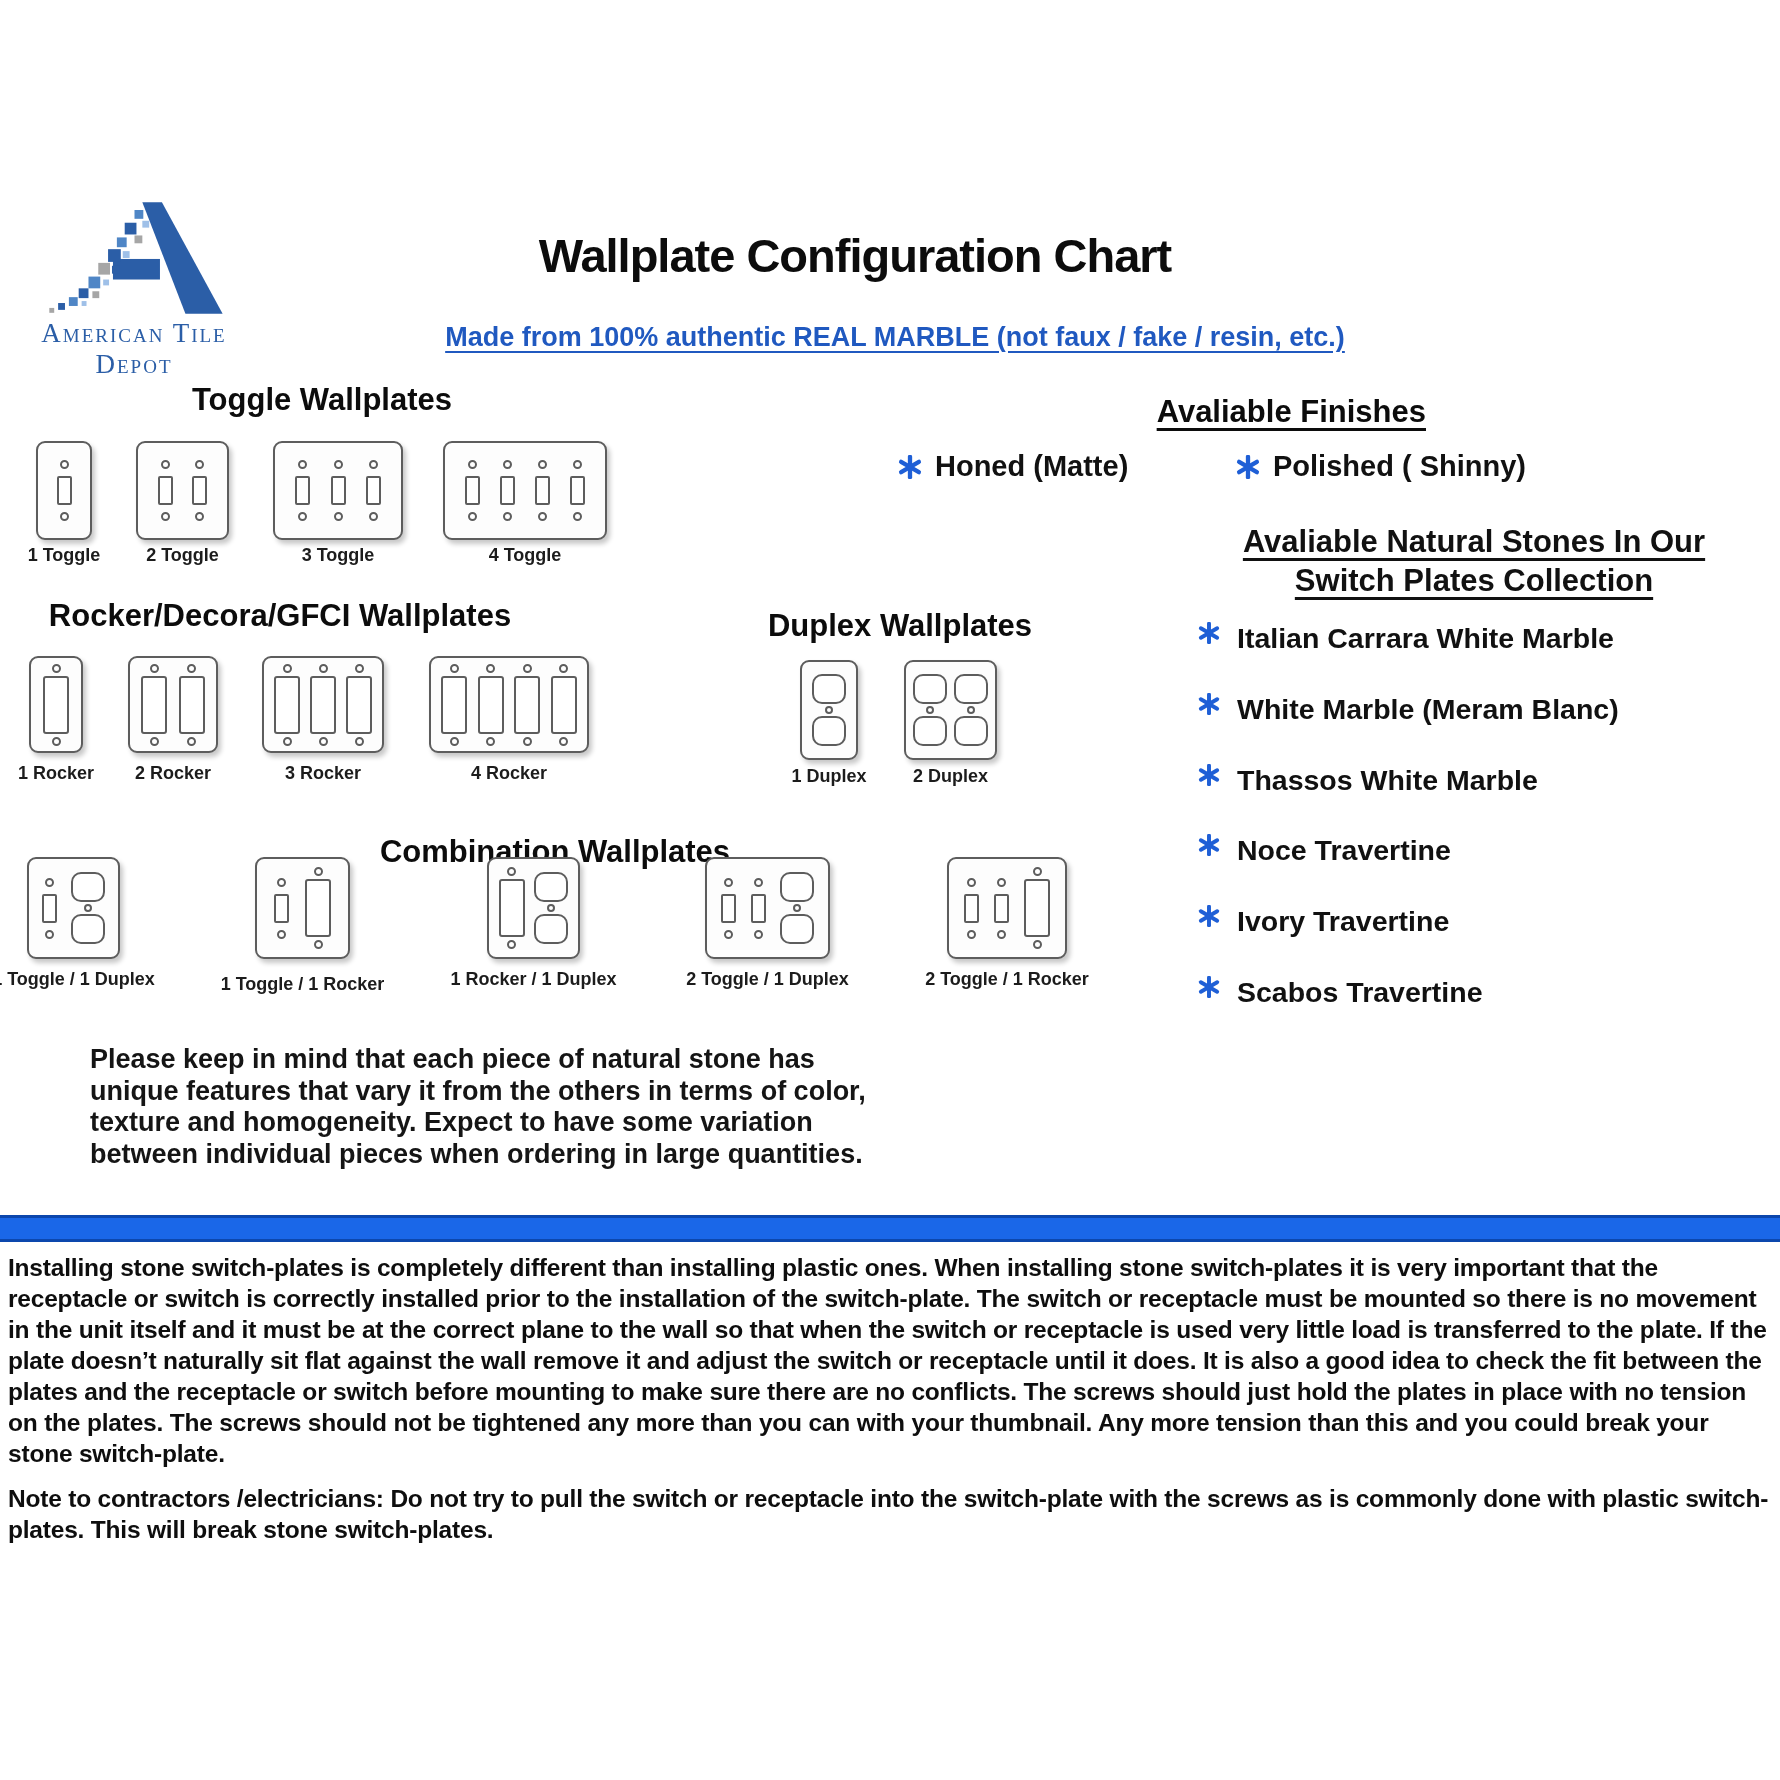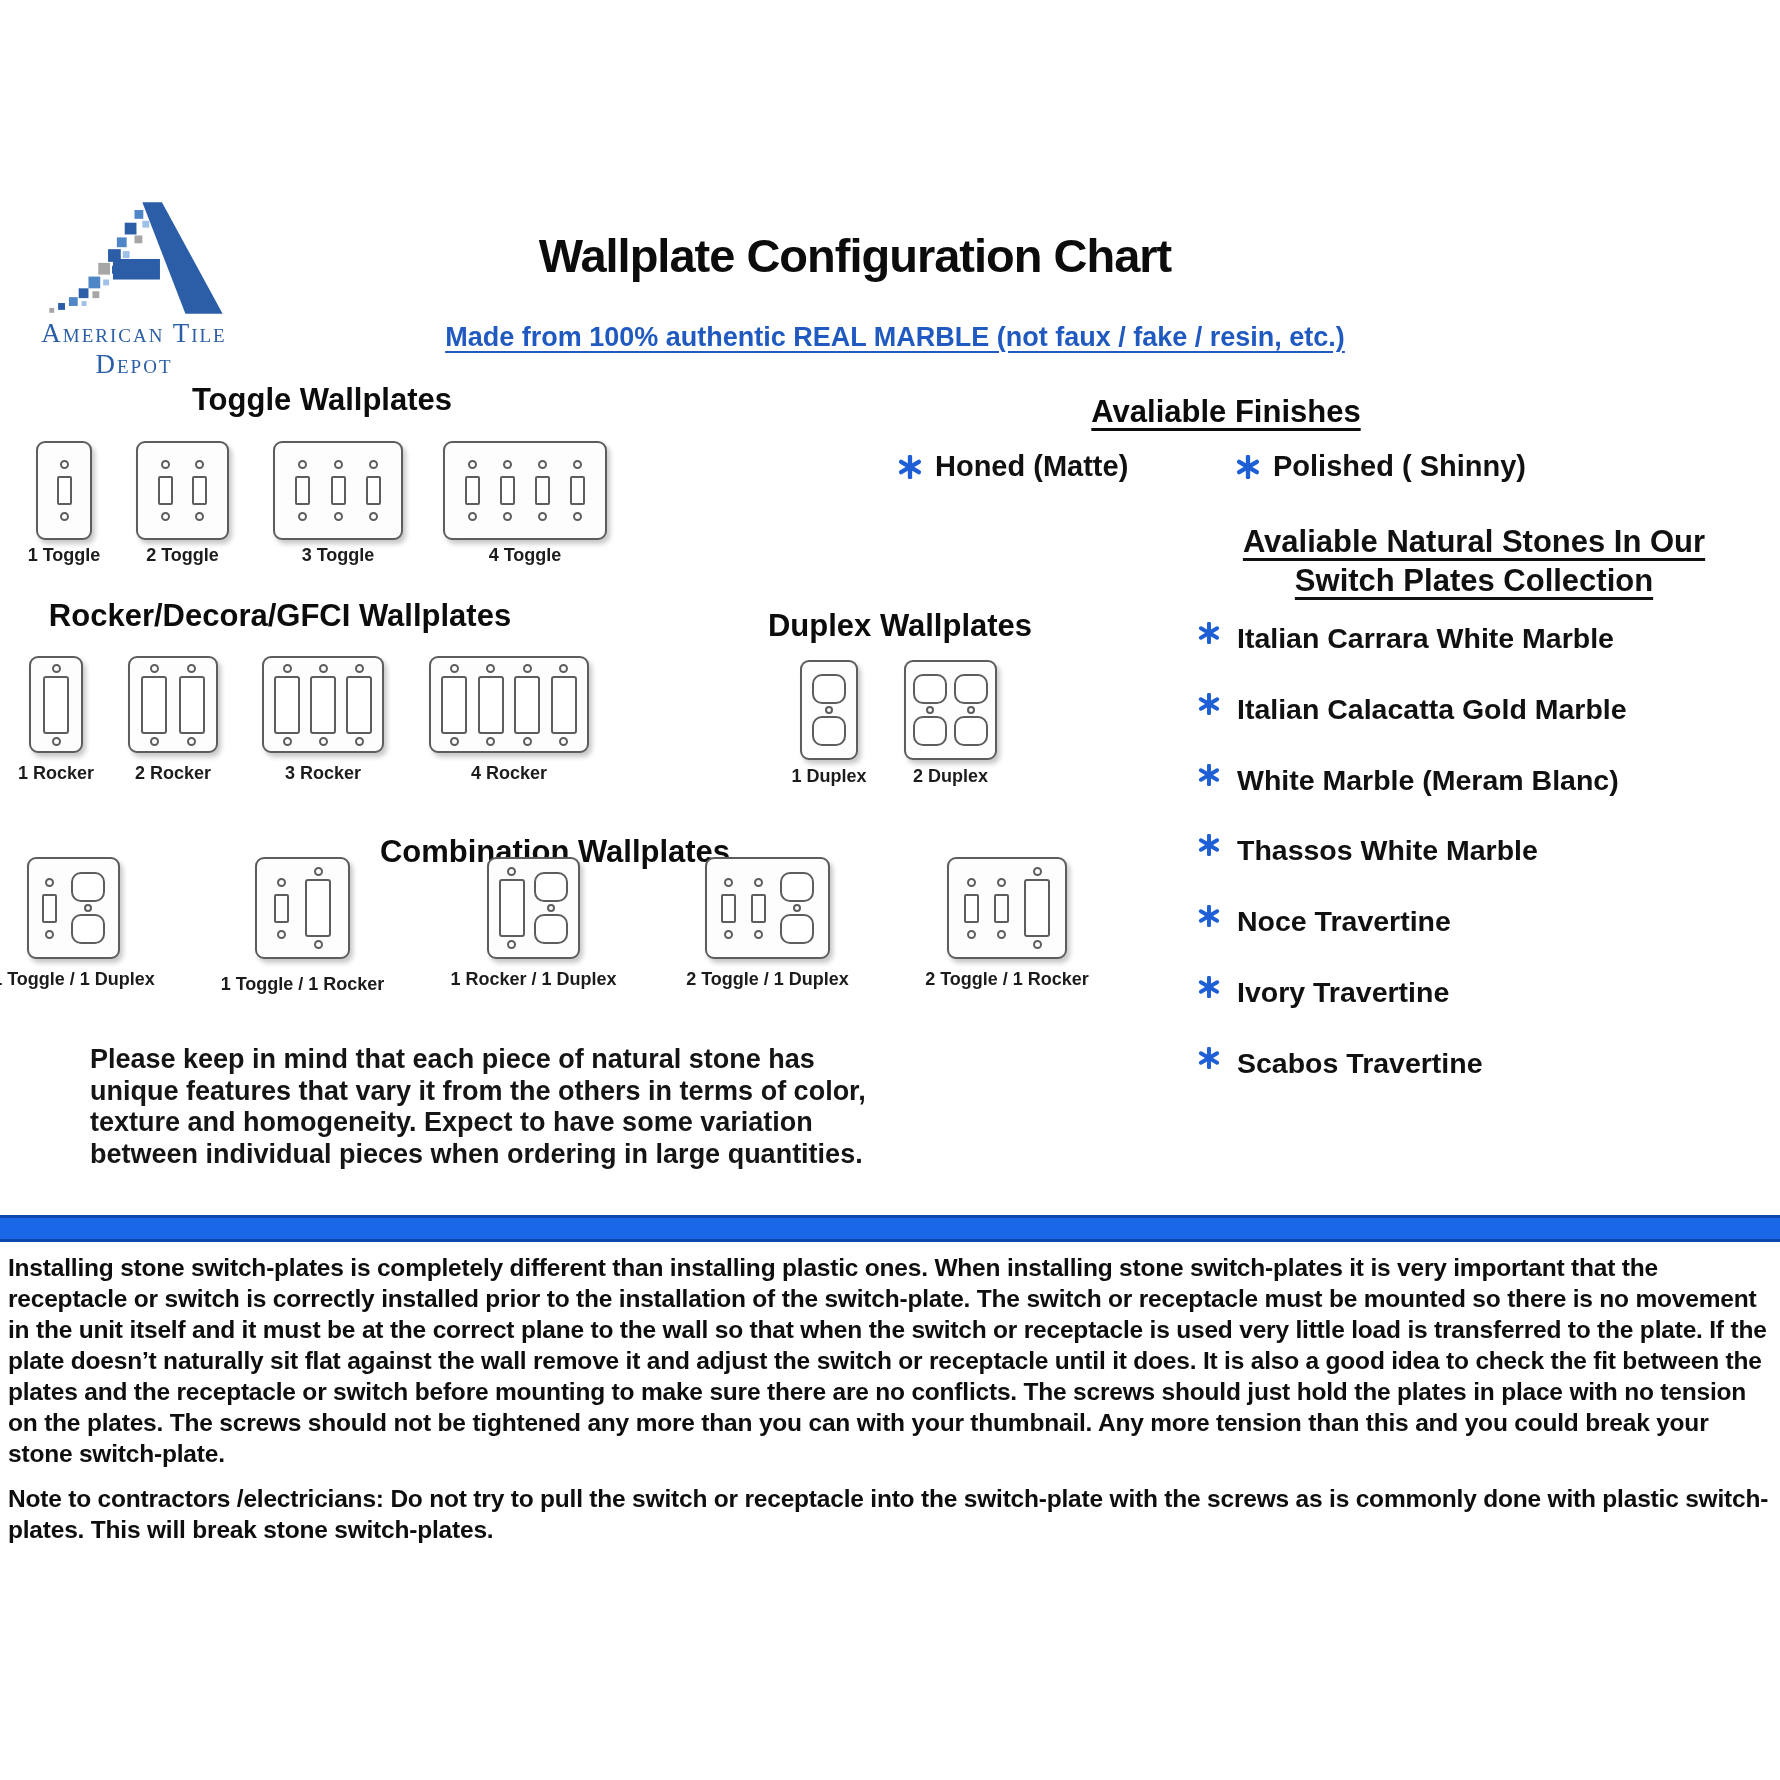--- a/index.html
+++ b/index.html
@@ -25,21 +25,21 @@
     font-variant:small-caps;font-size:27px;letter-spacing:2px;color:var(--brand-blue);
   }
   .page-title{left:350px;top:228px;width:1010px;text-align:center;
     font-size:47px;font-weight:700;letter-spacing:-1px;color:#0c0c0c;}
   .page-subtitle{left:390px;top:322px;width:1010px;text-align:center;
     font-size:27px;font-weight:700;color:var(--subtitle-blue);
     text-decoration:underline;text-underline-offset:5px;}
 
   
   .sec-heading{font-size:31px;font-weight:700;text-align:center;color:#0c0c0c;white-space:nowrap;}
-  .underlined{text-decoration:underline;text-underline-offset:6px;}
+  .underlined{text-decoration:underline;text-underline-offset:6px;text-align:right;}
 
   
   .plate{
     position:absolute;box-sizing:border-box;background:#fdfdfd;
     border:2px solid var(--plate-line);border-radius:9px;
     box-shadow:3px 4px 5px rgba(0,0,0,.22);
     display:flex;justify-content:space-evenly;align-items:center;
   }
   .gang{display:flex;flex-direction:column;align-items:center;justify-content:center;}
   .gang-toggle{gap:7px;}
@@ -374,28 +374,20 @@
         <line x1="2.6" y1="14.3" x2="17.4" y2="5.7" stroke="#1f5fd6" stroke-width="3.6" stroke-linecap="round"></line>
       </svg>
       <div class="" style="display: inline;">Italian Carrara White Marble</div>
     </div>
     <div class="stone-item">
       <svg viewBox="0 0 20 20" width="22" height="22">
         <line x1="10" y1="1.5" x2="10" y2="18.5" stroke="#1f5fd6" stroke-width="3.6" stroke-linecap="round"></line>
         <line x1="2.6" y1="5.7" x2="17.4" y2="14.3" stroke="#1f5fd6" stroke-width="3.6" stroke-linecap="round"></line>
         <line x1="2.6" y1="14.3" x2="17.4" y2="5.7" stroke="#1f5fd6" stroke-width="3.6" stroke-linecap="round"></line>
       </svg>
-      <div class="" style="display: inline;">Italian Calacatta Gold Marble</div>
-    </div>
-    <div class="stone-item">
-      <svg viewBox="0 0 20 20" width="22" height="22">
-        <line x1="10" y1="1.5" x2="10" y2="18.5" stroke="#1f5fd6" stroke-width="3.6" stroke-linecap="round"></line>
-        <line x1="2.6" y1="5.7" x2="17.4" y2="14.3" stroke="#1f5fd6" stroke-width="3.6" stroke-linecap="round"></line>
-        <line x1="2.6" y1="14.3" x2="17.4" y2="5.7" stroke="#1f5fd6" stroke-width="3.6" stroke-linecap="round"></line>
-      </svg>
       <div class="" style="display: inline;">White Marble (Meram Blanc)</div>
     </div>
     <div class="stone-item">
       <svg viewBox="0 0 20 20" width="22" height="22">
         <line x1="10" y1="1.5" x2="10" y2="18.5" stroke="#1f5fd6" stroke-width="3.6" stroke-linecap="round"></line>
         <line x1="2.6" y1="5.7" x2="17.4" y2="14.3" stroke="#1f5fd6" stroke-width="3.6" stroke-linecap="round"></line>
         <line x1="2.6" y1="14.3" x2="17.4" y2="5.7" stroke="#1f5fd6" stroke-width="3.6" stroke-linecap="round"></line>
       </svg>
       <div class="" style="display: inline;">Thassos White Marble</div>
     </div>

